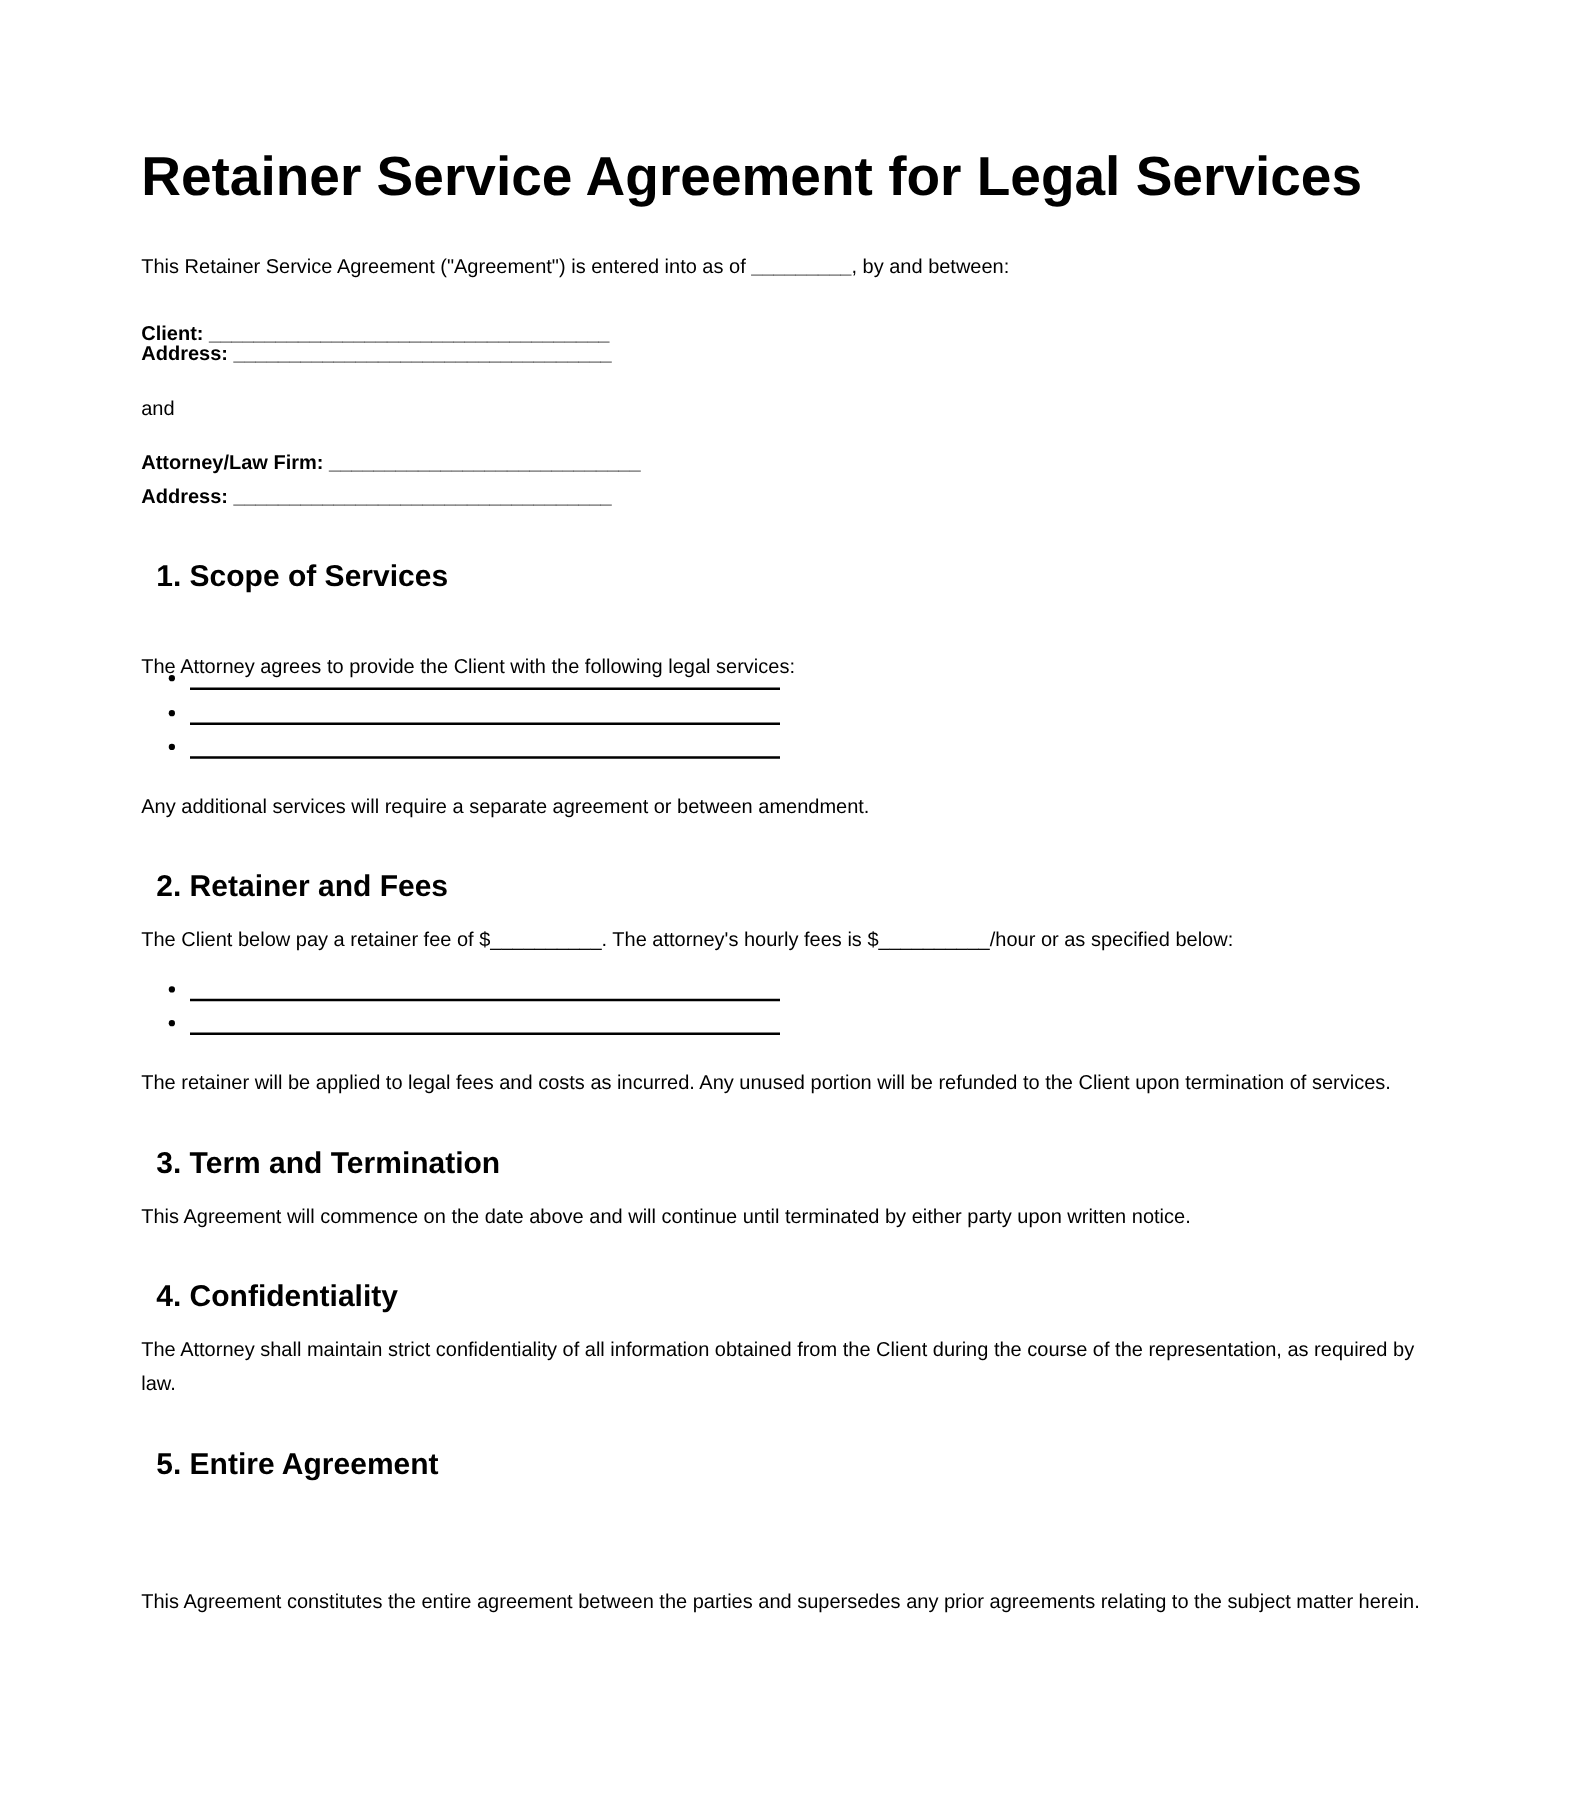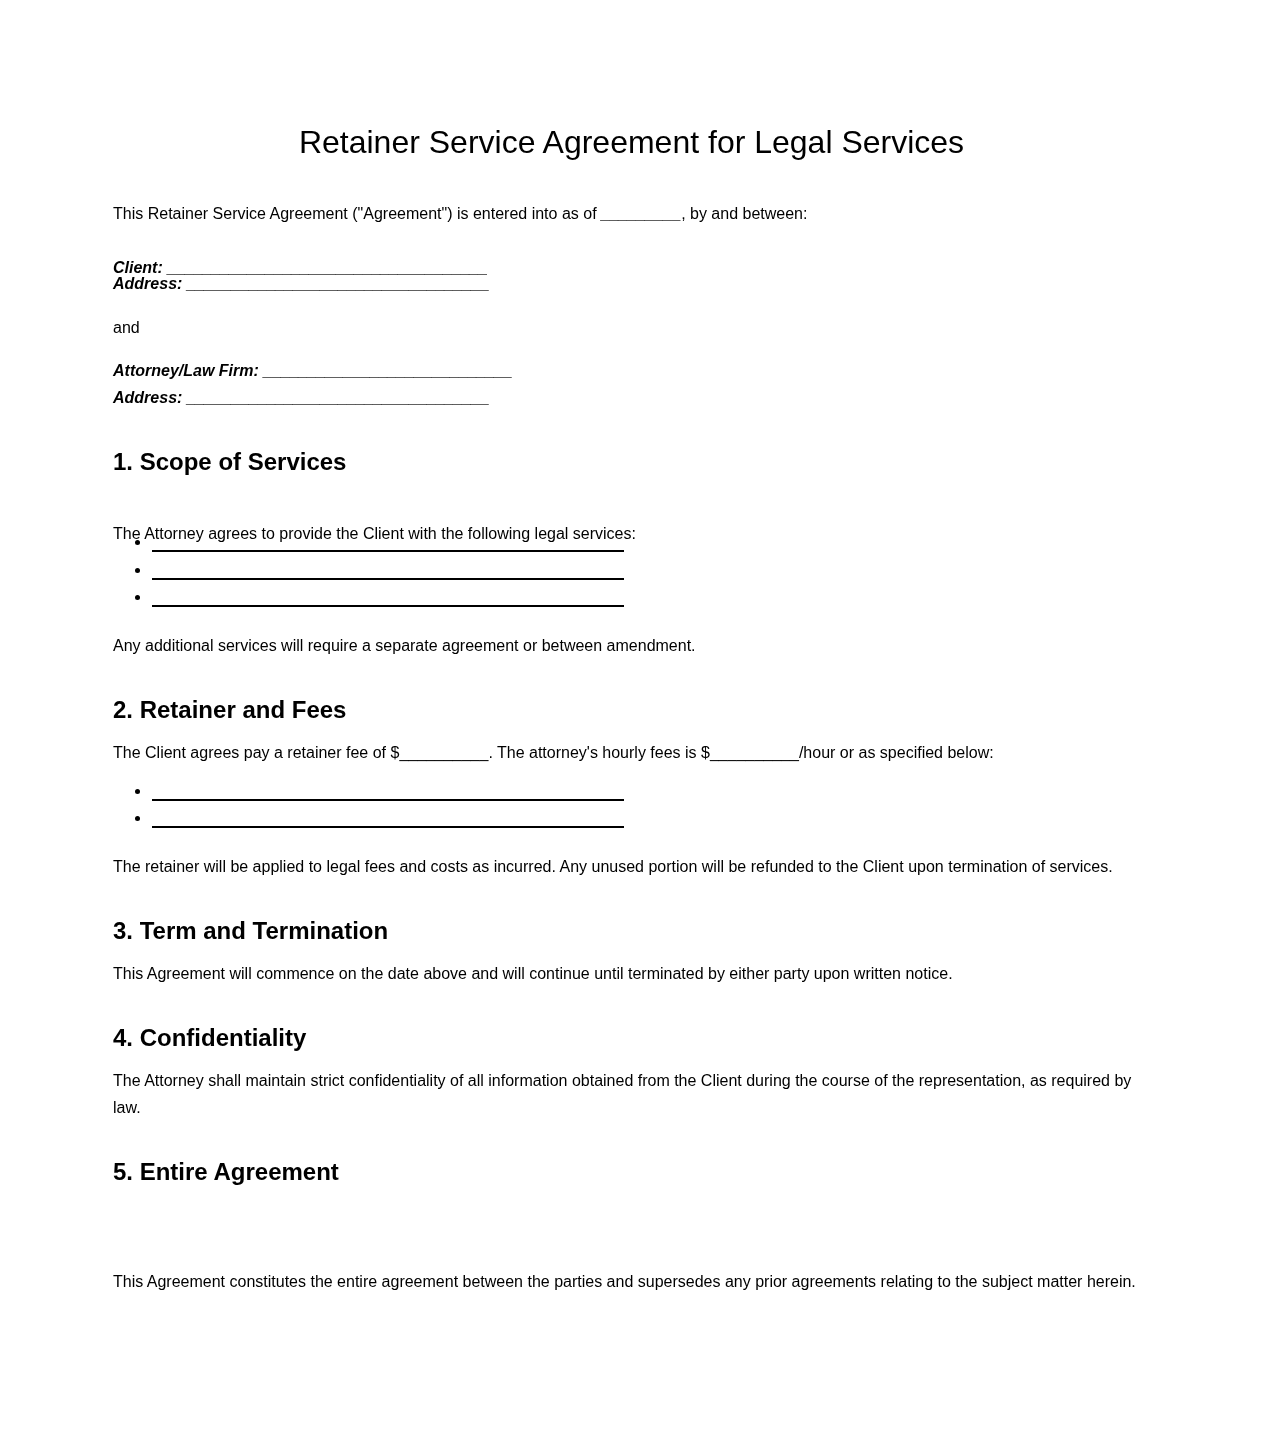--- a/index.html
+++ b/index.html
@@ -15,39 +15,39 @@
     position: absolute;
     left: 113px;
     top: 0;
     width: 1040px;
   }
   h1 {
     position: absolute;
     left: 0; width: 1037px;
     top: 120px;
     margin: 0;
-    font-size: 32px;
-    font-weight: normal;
-    text-align: center;
+    font-size: 44px;
+    font-weight: bold;
+    text-align: left;
     line-height: 44px;
   }
   .p {
     position: absolute;
     left: 0;
     margin: 0;
     font-size: 16px;
     line-height: 27px;
     white-space: nowrap;
   }
   .wrap { white-space: normal; width: 1030px; }
-  .b { font-weight: bold; font-style: italic; }
+  .b { font-weight: bold; }
   .u { }
   h2 {
     position: absolute;
-    left: 0;
+    left: 12px;
     margin: 0;
     font-size: 24px;
     font-weight: bold;
     line-height: 32px;
     white-space: nowrap;
   }
   .bullet-row {
     position: absolute;
     left: 22px;
     height: 27px;
@@ -94,21 +94,21 @@
       <span class="dot"></span>
       <span class="blank-line"></span>
     </div>
   <div class="bullet-row" style="top:586px">
       <span class="dot"></span>
       <span class="blank-line"></span>
     </div>
   <p class="p" style="top:632px">Any additional services will require a separate agreement or between amendment.</p>
 
   <h2 style="top:694px">2. Retainer and Fees</h2>
-  <p class="p" style="top:739px"><span>The Client agrees pay a retainer fee of </span><span class="u">$__________</span><span>. The attorney's hourly fees is </span><span class="u">$__________/hour</span><span> or as specified below:</span></p>
+  <p class="p" style="top:739px"><span>The Client below pay a retainer fee of </span><span class="u">$__________</span><span>. The attorney's hourly fees is </span><span class="u">$__________/hour</span><span> or as specified below:</span></p>
   <div class="bullet-row" style="top:780px">
       <span class="dot"></span>
       <span class="blank-line"></span>
     </div>
   <div class="bullet-row" style="top:807px">
       <span class="dot"></span>
       <span class="blank-line"></span>
     </div>
   <p class="p" style="top:853px">The retainer will be applied to legal fees and costs as incurred. Any unused portion will be refunded to the Client upon termination of services.</p>
 

